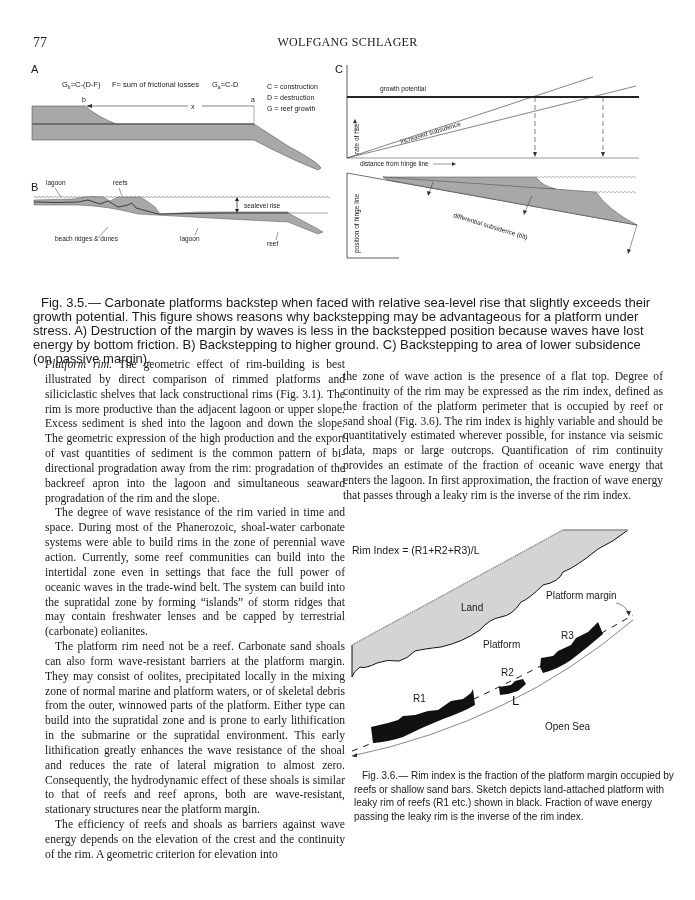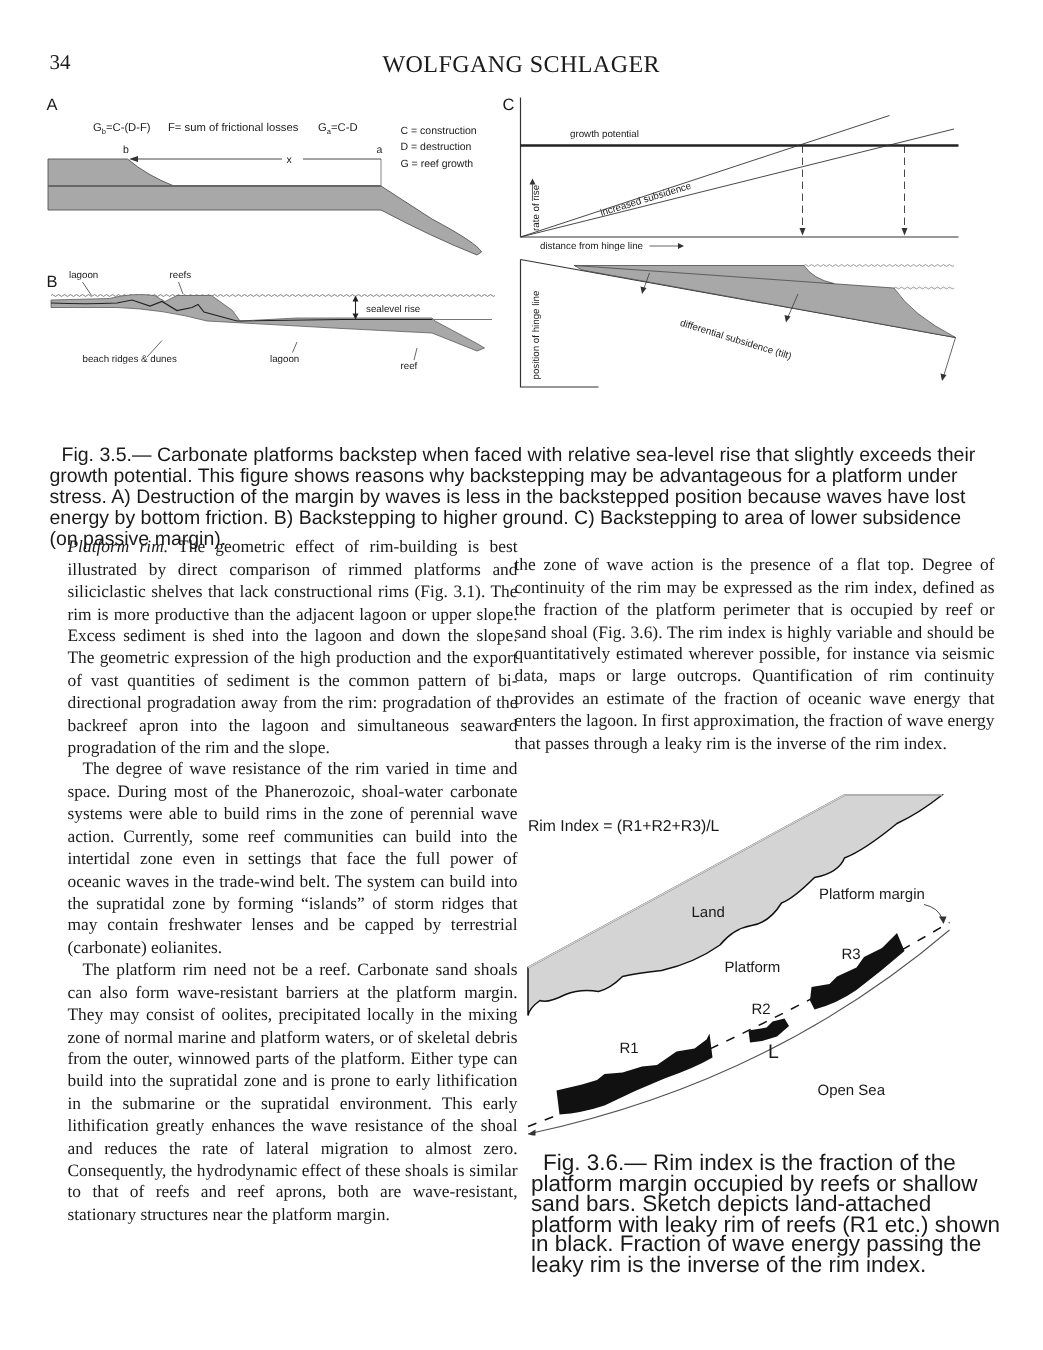--- a/index.html
+++ b/index.html
@@ -1,44 +1,44 @@
 <!DOCTYPE html>
 <html><head>
 <meta charset="utf-8">
 <style>
   html, body { margin: 0; padding: 0; background: #ffffff; }
   body { width: 695px; height: 900px; position: relative; overflow: hidden; color: #1a1a1a; }
   .serif { font-family: "Liberation Serif", "DejaVu Serif", serif; }
   .sans { font-family: "Liberation Sans", "DejaVu Sans", sans-serif; }
 
   #page-number { position: absolute; left: 33px; top: 35px; font-size: 14px; }
-  #running-head { position: absolute; left: 0; width: 695px; top: 35px; text-align: center; font-size: 16px; letter-spacing: 0.3px; }
+  #running-head { position: absolute; left: 0; width: 695px; top: 35px; text-align: center; font-size: 12px; letter-spacing: 0.3px; }
 
   #fig35 { position: absolute; left: 28px; top: 62px; width: 645px; height: 225px; }
   #fig35 svg text { font-family: "Liberation Sans", "DejaVu Sans", sans-serif; fill: #1a1a1a; }
 
   #cap35 { position: absolute; left: 33px; top: 296px; width: 630px; font-size: 13px; line-height: 14px; }
   #cap35 .indent { padding-left: 8px; }
 
   .col { position: absolute; font-size: 11.6px; line-height: 14.85px; text-align: justify; }
   #col-left { left: 33px; top: 358px; width: 300px; margin-left: 12px; }
   #col-right { left: 343px; top: 370px; width: 320px; }
   .col p { margin: 0; text-indent: 10px; }
   .col p.first { text-indent: 0; }
   .col em { font-style: italic; }
 
   #fig36 { position: absolute; left: 343px; top: 527px; width: 335px; height: 230px; text-align: right; }
   #fig36 svg text { font-family: "Liberation Sans", "DejaVu Sans", sans-serif; fill: #1a1a1a; }
 
-  #cap36 { position: absolute; left: 354px; top: 769px; width: 320px; font-size: 15px; line-height: 13.6px; }
+  #cap36 { position: absolute; left: 354px; top: 769px; width: 320px; font-size: 10px; line-height: 13.6px; }
 </style>
 </head>
 <body>
 
-<div id="page-number" class="serif">34</div>
+<div id="page-number" class="serif">77</div>
 <div id="running-head" class="serif">WOLFGANG SCHLAGER</div>
 
 <div id="fig35">
   <svg width="645" height="225" viewBox="0 0 645 225">
 
     <g>
       <text x="3" y="11" font-size="11">A</text>
       <text x="34" y="25" font-size="7.5"><tspan>G</tspan><tspan font-size="5" dy="2">b</tspan><tspan dy="-2">=C-(D-F)</tspan></text>
       <text x="84" y="25" font-size="7.5">F= sum of frictional losses</text>
       <text x="184" y="25" font-size="7.5"><tspan>G</tspan><tspan font-size="5" dy="2">a</tspan><tspan dy="-2">=C-D</tspan></text>
@@ -127,20 +127,21 @@
 
 <div id="cap35" class="sans">
   <span class="indent">Fig. 3.5.—</span>
   <span>Carbonate platforms backstep when faced with relative sea-level rise that slightly exceeds their growth potential. This figure shows reasons why backstepping may be advantageous for a platform under stress. A) Destruction of the margin by waves is less in the backstepped position because waves have lost energy by bottom friction. B) Backstepping to higher ground. C) Backstepping to area of lower subsidence (on passive margin).</span>
 </div>
 
 <div id="col-left" class="col serif">
   <p class="first"><em>Platform rim.</em><span> The geometric effect of rim-building is best illustrated by direct comparison of rimmed platforms and siliciclastic shelves that lack constructional rims (Fig. 3.1). The rim is more productive than the adjacent lagoon or upper slope. Excess sediment is shed into the lagoon and down the slope. The geometric expression of the high production and the export of vast quantities of sediment is the common pattern of bi-directional progradation away from the rim: progradation of the backreef apron into the lagoon and simultaneous seaward progradation of the rim and the slope.</span></p>
   <p>The degree of wave resistance of the rim varied in time and space. During most of the Phanerozoic, shoal-water carbonate systems were able to build rims in the zone of perennial wave action. Currently, some reef communities can build into the intertidal zone even in settings that face the full power of oceanic waves in the trade-wind belt. The system can build into the supratidal zone by forming “islands” of storm ridges that may contain freshwater lenses and be capped by terrestrial (carbonate) eolianites.</p>
   <p>The platform rim need not be a reef. Carbonate sand shoals can also form wave-resistant barriers at the platform margin. They may consist of oolites, precipitated locally in the mixing zone of normal marine and platform waters, or of skeletal debris from the outer, winnowed parts of the platform. Either type can build into the supratidal zone and is prone to early lithification in the submarine or the supratidal environment. This early lithification greatly enhances the wave resistance of the shoal and reduces the rate of lateral migration to almost zero. Consequently, the hydrodynamic effect of these shoals is similar to that of reefs and reef aprons, both are wave-resistant, stationary structures near the platform margin.</p>
+  <p>The efficiency of reefs and shoals as barriers against wave energy depends on the elevation of the crest and the continuity of the rim. A geometric criterion for elevation into</p>
 </div>
 
 <div id="col-right" class="col serif">
   <p class="first">the zone of wave action is the presence of a flat top. Degree of continuity of the rim may be expressed as the rim index, defined as the fraction of the platform perimeter that is occupied by reef or sand shoal (Fig. 3.6). The rim index is highly variable and should be quantitatively estimated wherever possible, for instance via seismic data, maps or large outcrops. Quantification of rim continuity provides an estimate of the fraction of oceanic wave energy that enters the lagoon. In first approximation, the fraction of wave energy that passes through a leaky rim is the inverse of the rim index.</p>
 </div>
 
 <div id="fig36">
   <svg width="335" height="230" viewBox="0 0 335 230">
     <text x="9" y="27" font-size="10.5">Rim Index = (R1+R2+R3)/L</text>
     <path d="M9 118 L220 3 L285 3 Q270 15 255 22 Q233 40 220 45 Q216 55 200 58 Q186 72 178 75 Q170 88 158 90 Q146 92 137 103 Q120 115 98 120 Q80 122 72 124 Q64 132 56 134 Q44 132 34 136 Q22 142 17 140 Q10 145 9 150 Z" fill="#d4d4d4" stroke="#111" stroke-width="1"></path>

